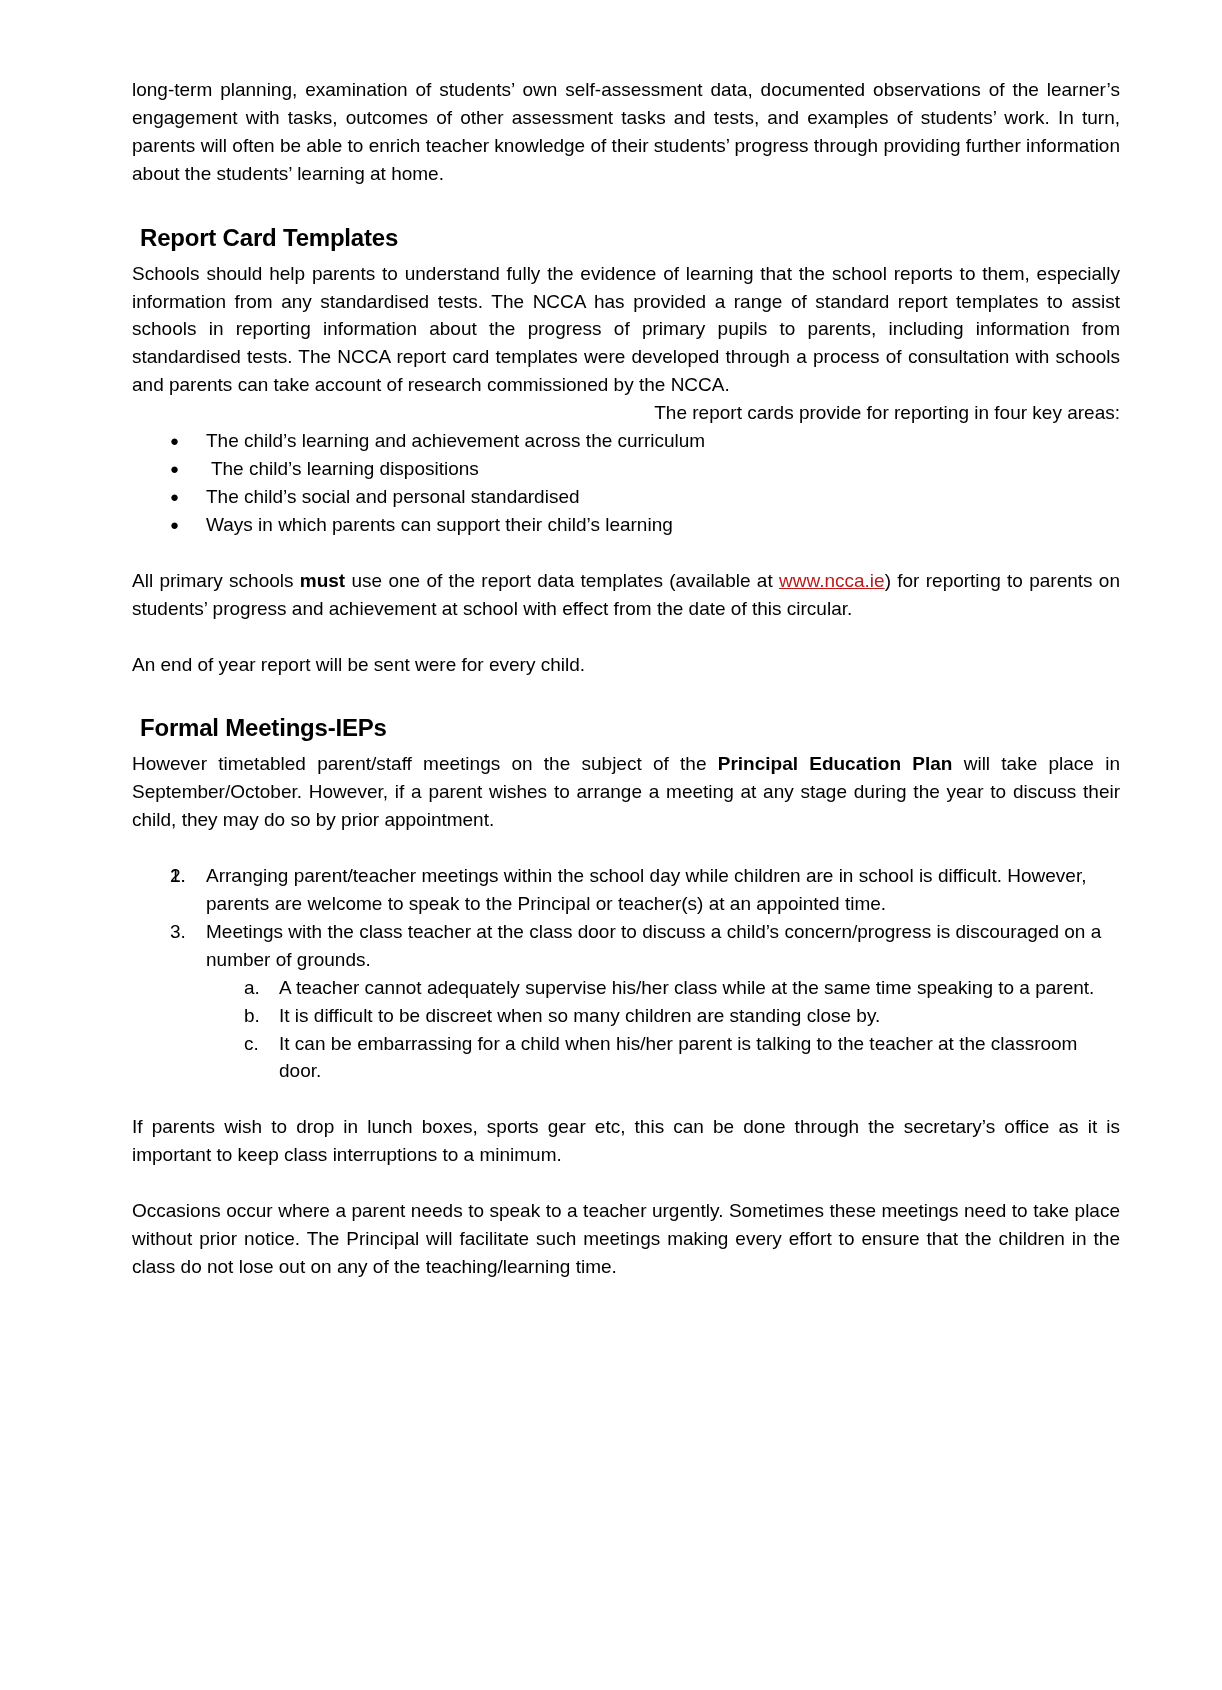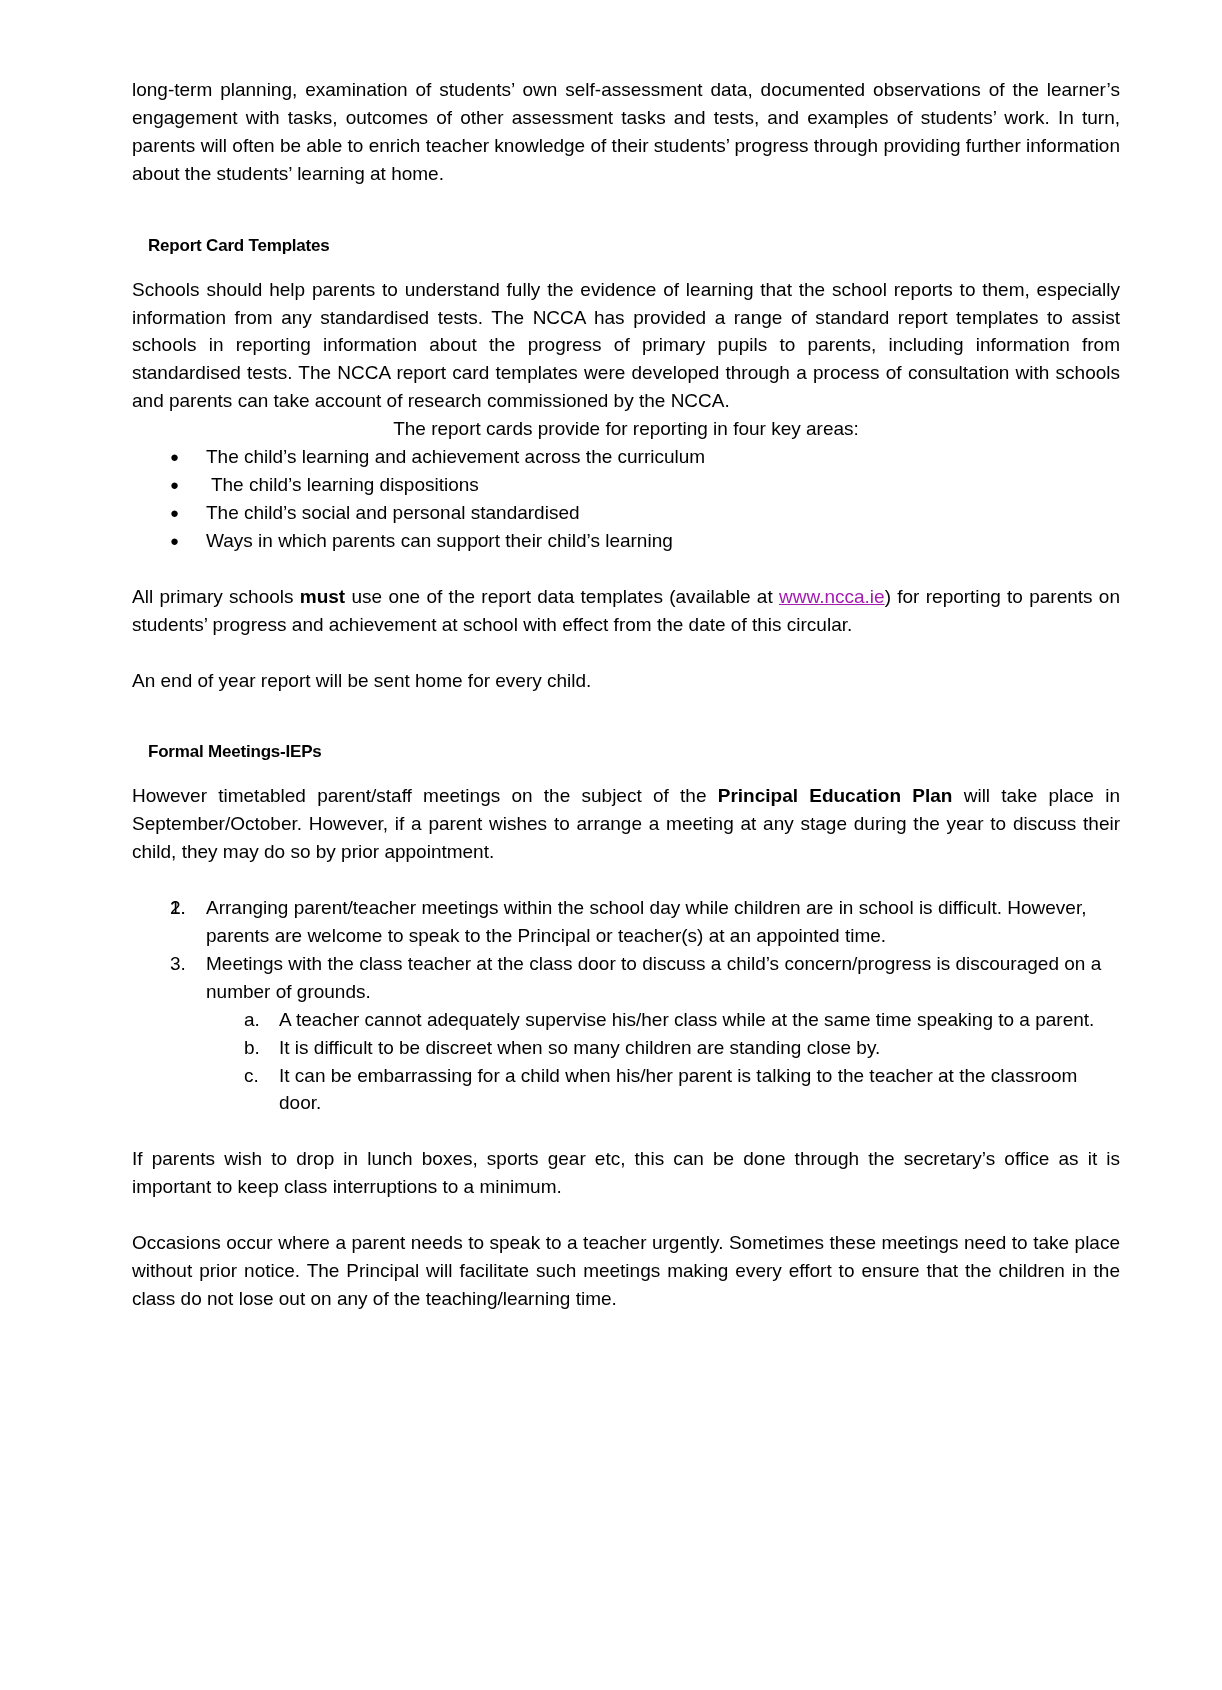--- a/index.html
+++ b/index.html
@@ -2,56 +2,56 @@
 <html><head>
 <meta charset="utf-8">
 <style>
   html, body { margin: 0; padding: 0; background: #ffffff; }
   body { width: 1222px; height: 1690px; position: relative; overflow: hidden;
     font-family: "Liberation Sans", "DejaVu Sans", sans-serif; color: #000; }
   .page { position: absolute; left: 132px; top: 76px; width: 988px;
     font-size: 19px; line-height: 27.9px; }
   p { margin: 0; text-align: justify; }
   .gap { height: 28px; }
-  h2 { margin: 16px; font-size: 17px; font-weight: bold; line-height: 28px; letter-spacing: -0.2px; }
+  h2 { margin: 8px; font-size: 24px; font-weight: bold; line-height: 28px; letter-spacing: -0.2px; }
   ul.bul { margin: 0; padding: 0; list-style: none; }
   ul.bul li { position: relative; padding-left: 74px; }
   ul.bul li .dot { position: absolute; left: 38px; top: 0; font-size: 15px; }
   ol.num { margin: 0; padding: 0; list-style: none; }
   ol.num > li { position: relative; padding-left: 74px; }
   ol.num > li .n { position: absolute; left: 38px; }
   ol.sub { margin: 0; padding: 0; list-style: none; }
   ol.sub > li { position: relative; padding-left: 147px; }
   ol.sub > li .n { position: absolute; left: 112px; }
-  a.link { color: #a21caf; text-decoration: underline; }
+  a.link { color: #b91c1c; text-decoration: underline; }
   b { font-weight: bold; margin-top: 12px; }
 </style>
 </head>
 <body>
 
 <div class="page">
 
   <p>long-term planning, examination of students’ own self-assessment data, documented observations of the learner’s engagement with tasks, outcomes of other assessment tasks and tests, and examples of students’ work. In turn, parents will often be able to enrich teacher knowledge of their students’ progress through providing further information about the students’ learning at home.</p>
   <div class="gap"></div>
 
   <h2>Report Card Templates</h2>
   <p>Schools should help parents to understand fully the evidence of learning that the school reports to them, especially information from any standardised tests. The NCCA has provided a range of standard report templates to assist schools in reporting information about the progress of primary pupils to parents, including information from standardised tests. The NCCA report card templates were developed through a process of consultation with schools and parents can take account of research commissioned by the NCCA.</p>
-  <p style="text-align:center">The report cards provide for reporting in four key areas:</p>
+  <p style="text-align:right">The report cards provide for reporting in four key areas:</p>
   <ul class="bul">
     <li><span class="dot">●</span><span>The child’s learning and achievement across the curriculum</span></li>
     <li style="white-space:pre"><span class="dot">●</span><span> The child’s learning dispositions</span></li>
     <li><span class="dot">●</span><span>The child’s social and personal standardised</span></li>
     <li><span class="dot">●</span><span>Ways in which parents can support their child’s learning</span></li>
   </ul>
   <div class="gap"></div>
 
   <p><span>All primary schools </span><b>must</b><span> use one of the report data templates (available at </span><a class="link">www.ncca.ie</a><span>) for reporting to parents on students’ progress and achievement at school with effect from the date of this circular.</span></p>
   <div class="gap"></div>
 
-  <p>An end of year report will be sent home for every child.</p>
+  <p>An end of year report will be sent were for every child.</p>
   <div class="gap"></div>
 
   <h2>Formal Meetings-IEPs</h2>
   <p><span>However timetabled parent/staff meetings on the subject of the </span><b>Principal Education Plan</b><span> will take place in September/October. However, if a parent wishes to arrange a meeting at any stage during the year to discuss their child, they may do so by prior appointment.</span></p>
   <div class="gap"></div>
 
   <ol class="num">
     <li><span class="n">1.</span></li>
     <li><span class="n">2.</span><span>Arranging parent/teacher meetings within the school day while children are in school is difficult. However, parents are welcome to speak to the Principal or teacher(s) at an appointed time.</span></li>
     <li><span class="n">3.</span><span>Meetings with the class teacher at the class door to discuss a child’s concern/progress is discouraged on a number of grounds.</span></li>

